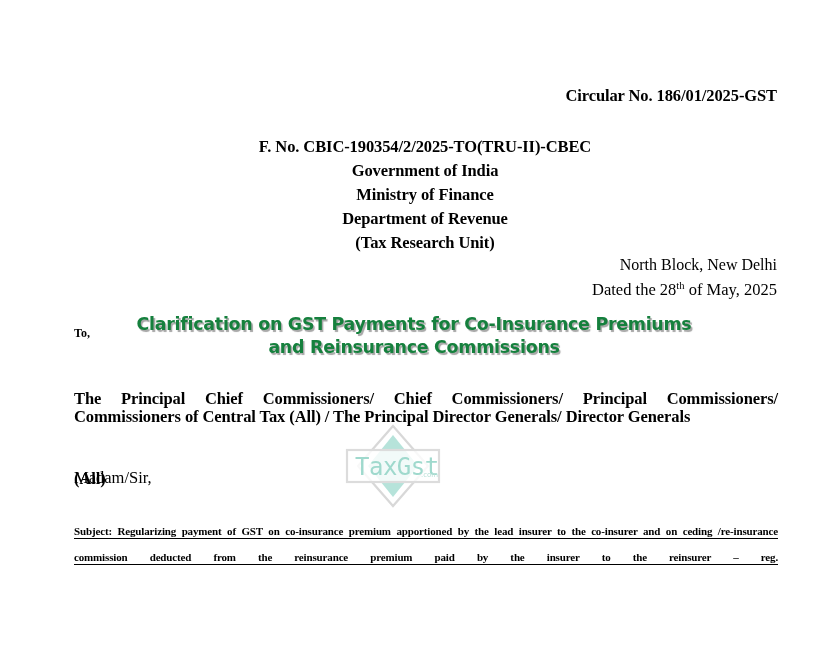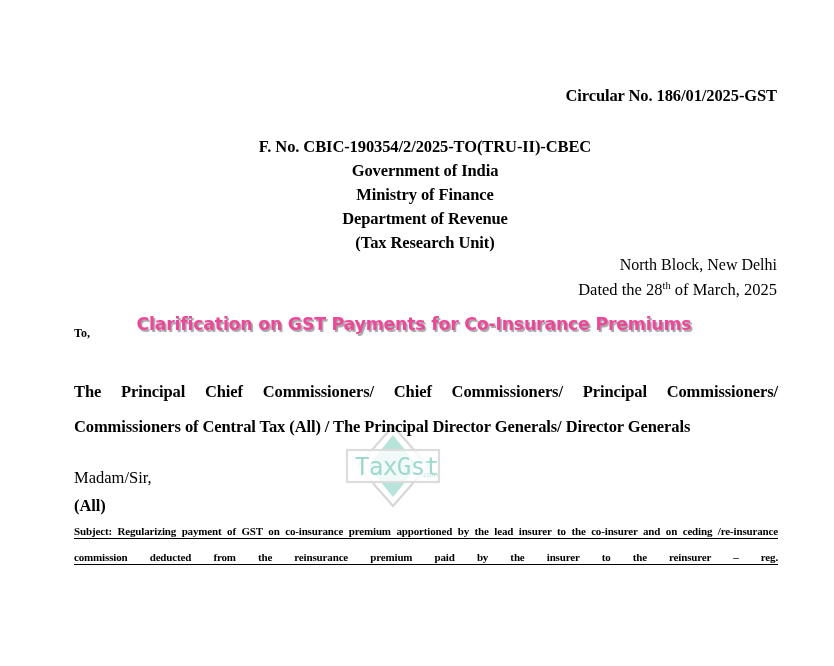--- a/index.html
+++ b/index.html
@@ -95,34 +95,34 @@
   .banner {
     position: absolute;
     left: 136px;
     top: 313px;
     width: 556px;
     text-align: center;
     font-family: "DejaVu Sans", "Liberation Sans", sans-serif;
     font-weight: bold;
     font-size: 17.4px;
     line-height: 23px;
-    color: #ec4899;
+    color: #15803d;
     letter-spacing: -0.25px;
     text-shadow: 1.6px 1.6px 0.8px rgba(150,150,150,0.85);
     z-index: 3;
   }
 
   .addressee {
     position: absolute;
     left: 74px;
-    top: 374px;
+    top: 390px;
     width: 704px;
     font-weight: bold;
     font-size: 16.5px;
-    line-height: 35px;
+    line-height: 18px;
     text-align: justify;
     text-justify: inter-word;
     letter-spacing: -0.1px;
   }
   .addressee .lastline { display: block; margin-top: 44px; }
 
   .salutation {
     position: absolute;
     left: 74px;
     top: 468px;
@@ -181,28 +181,29 @@
     <div class="center-block">
       <div>F. No. CBIC-190354/2/2025-TO(TRU-II)-CBEC</div>
       <div>Government of India</div>
       <div>Ministry of Finance</div>
       <div>Department of Revenue</div>
       <div>(Tax Research Unit)</div>
     </div>
 
     <div class="line-right addr-city">North Block, New Delhi</div>
     <div class="line-right addr-date">
-      <span>Dated the 28</span><sup>th</sup><span> of March, 2025</span>
+      <span>Dated the 28</span><sup>th</sup><span> of May, 2025</span>
     </div>
 
     <div class="to-label">To,</div>
 
     <div class="banner">
       <span>Clarification on GST Payments for Co-Insurance Premiums</span>
       <br>
+      <span>and Reinsurance Commissions</span>
     </div>
 
     <div class="addressee">
       <span>The Principal Chief Commissioners/ Chief Commissioners/ Principal Commissioners/ Commissioners of Central Tax (All) / The Principal Director Generals/ Director Generals</span>
       <span class="lastline">(All)</span>
     </div>
 
     <div class="salutation">Madam/Sir,</div>
 
     <div class="subject">

